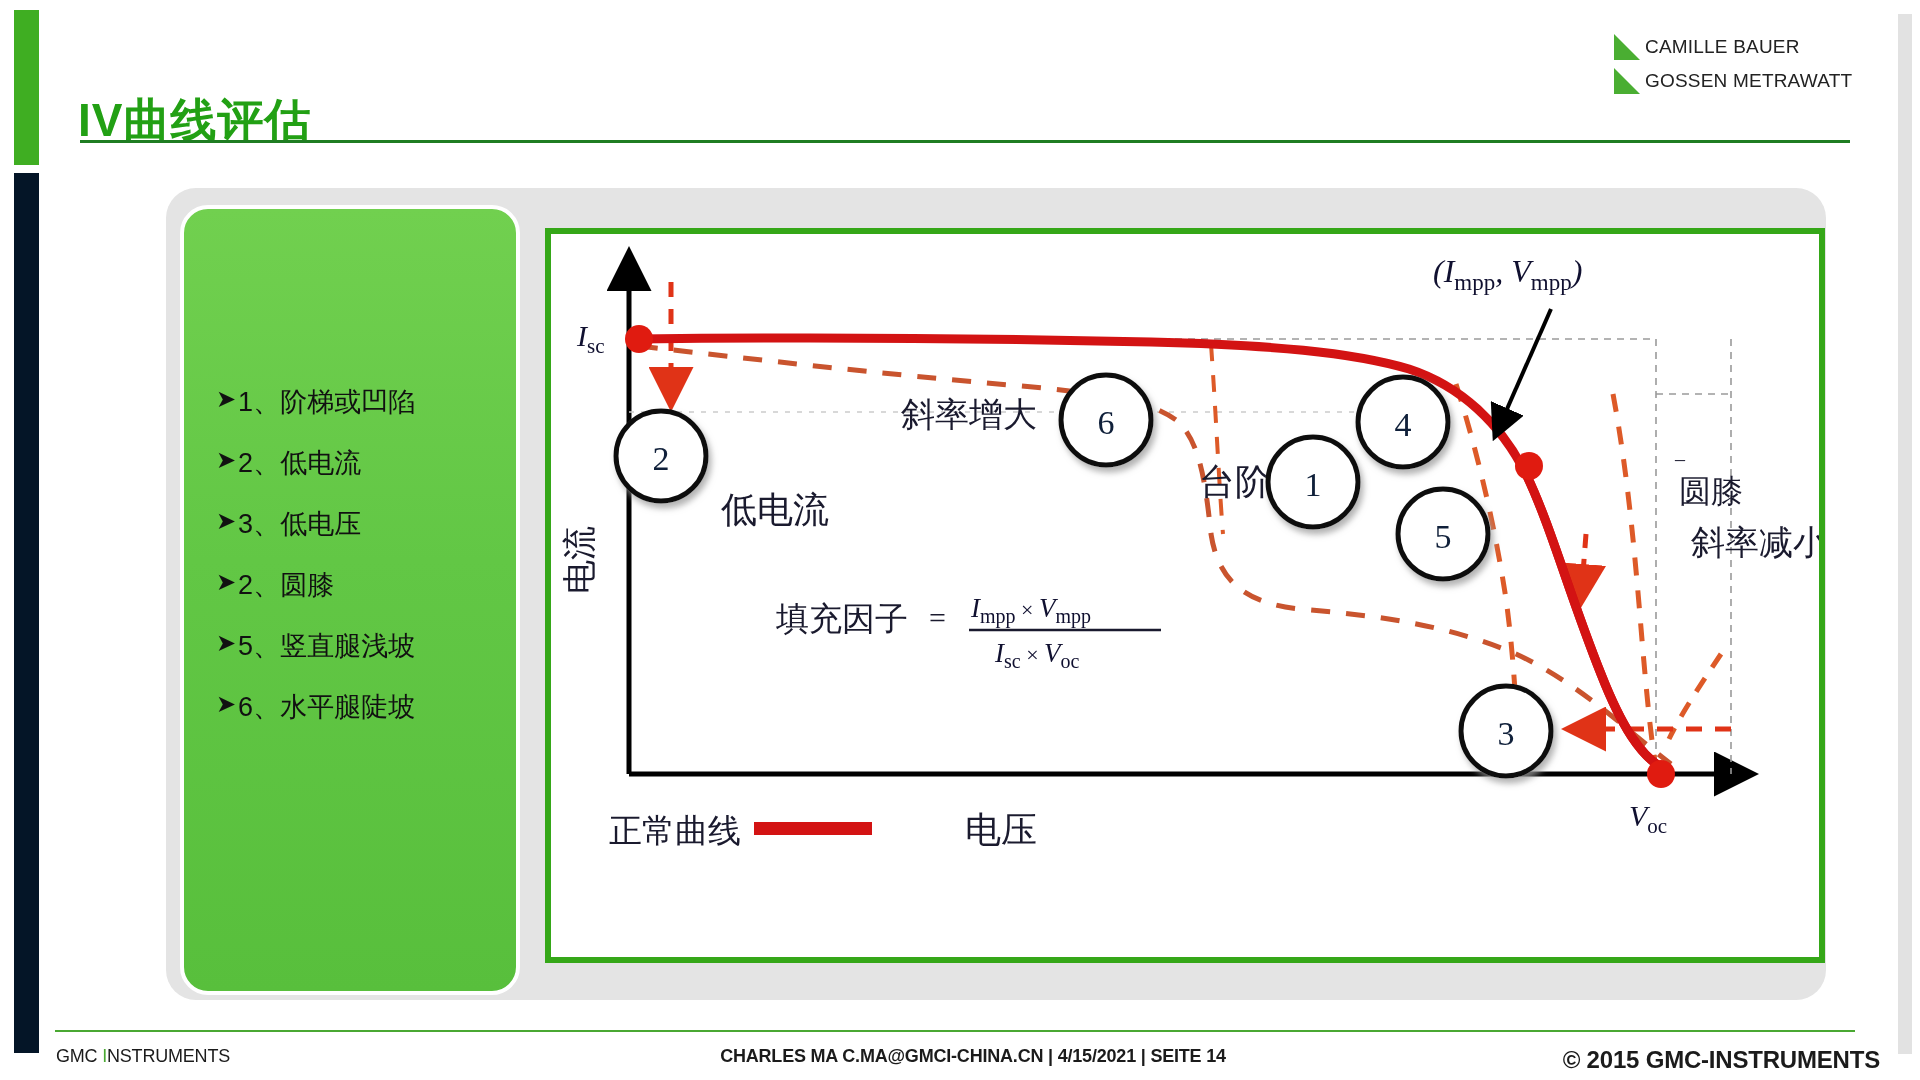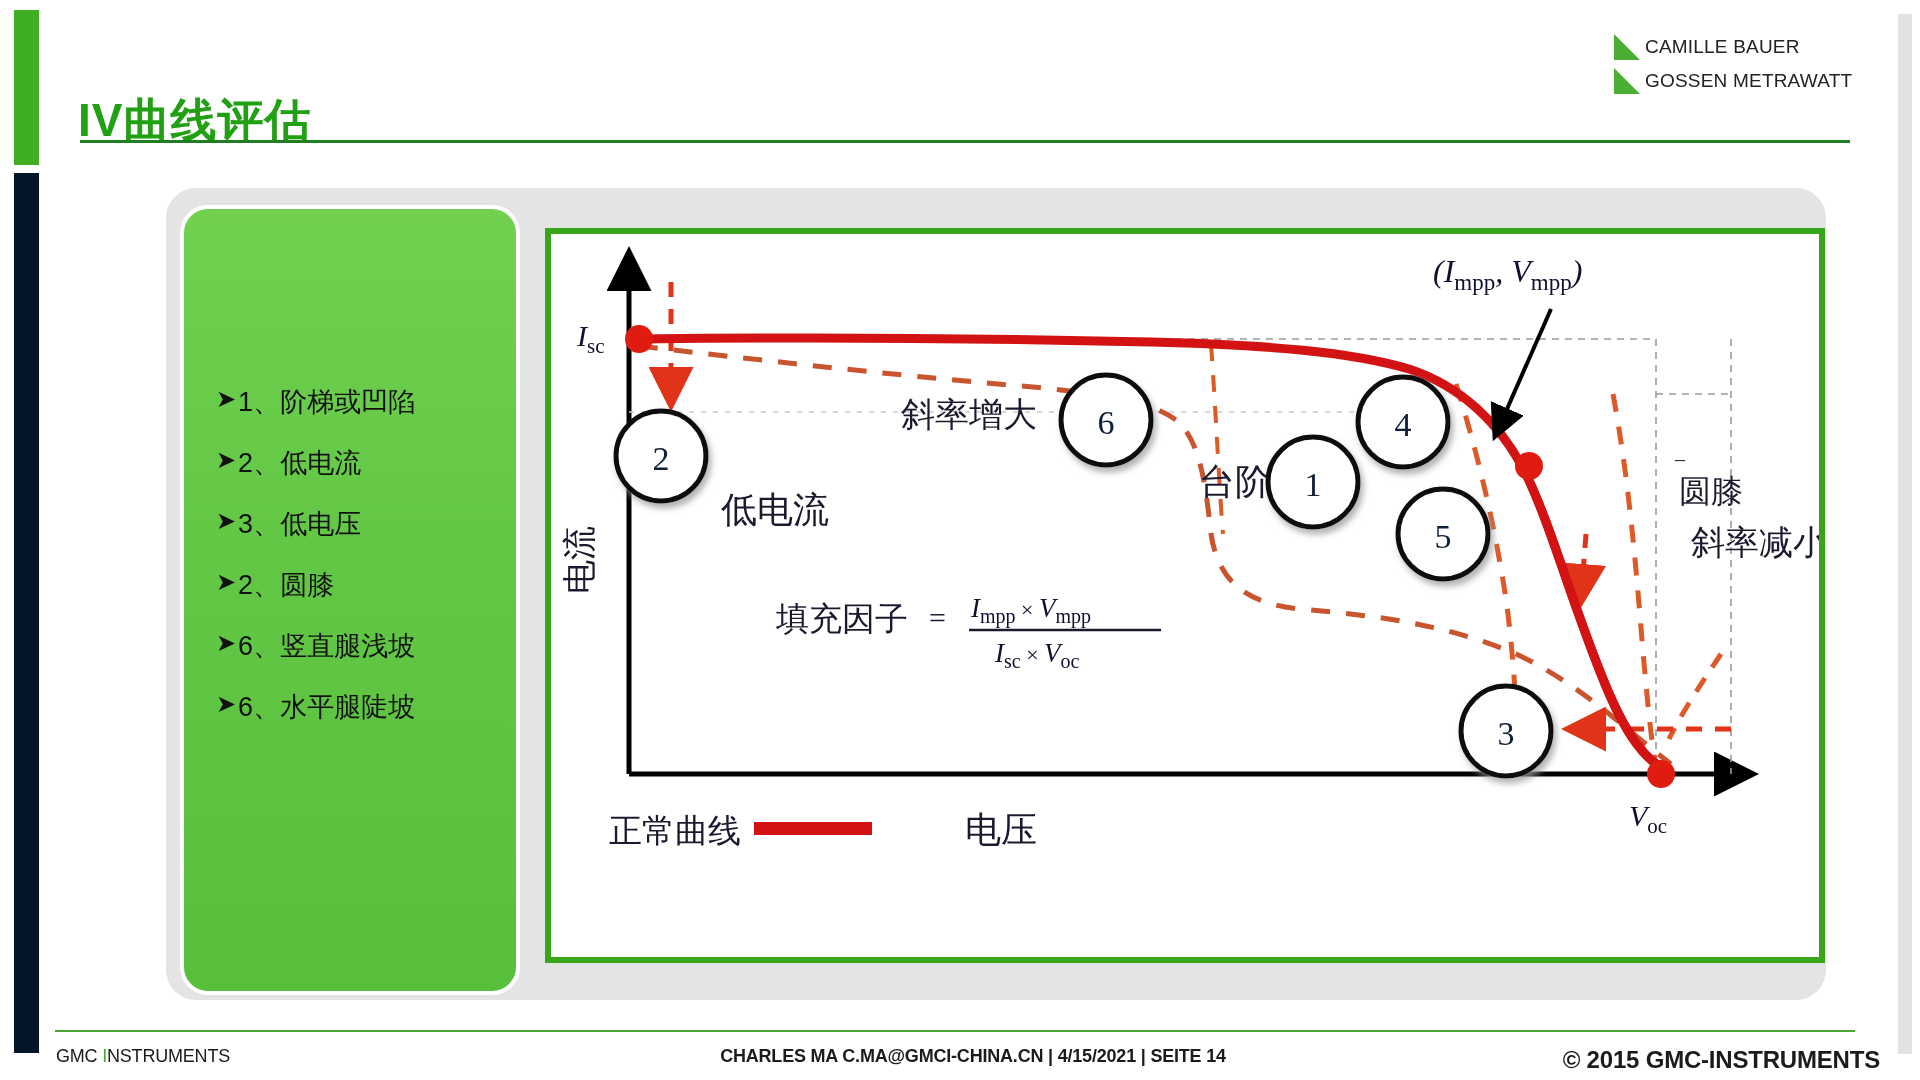--- a/index.html
+++ b/index.html
@@ -202,21 +202,21 @@
     <li class="bullet-item">
       <span class="bullet-arrow">➤</span>
       <span>3、低电压</span>
     </li>
     <li class="bullet-item">
       <span class="bullet-arrow">➤</span>
       <span>2、圆膝</span>
     </li>
     <li class="bullet-item">
       <span class="bullet-arrow">➤</span>
-      <span>6、竖直腿浅坡</span>
+      <span>5、竖直腿浅坡</span>
     </li>
     <li class="bullet-item">
       <span class="bullet-arrow">➤</span>
       <span>6、水平腿陡坡</span>
     </li>
   </ul>
 </div>
 
 <div class="chart-panel">
   <svg class="chart-svg" viewBox="0 0 1268 723" preserveAspectRatio="none">

